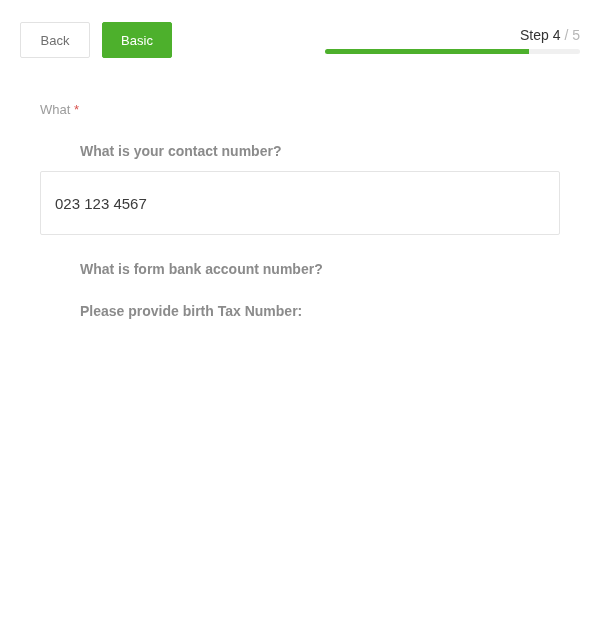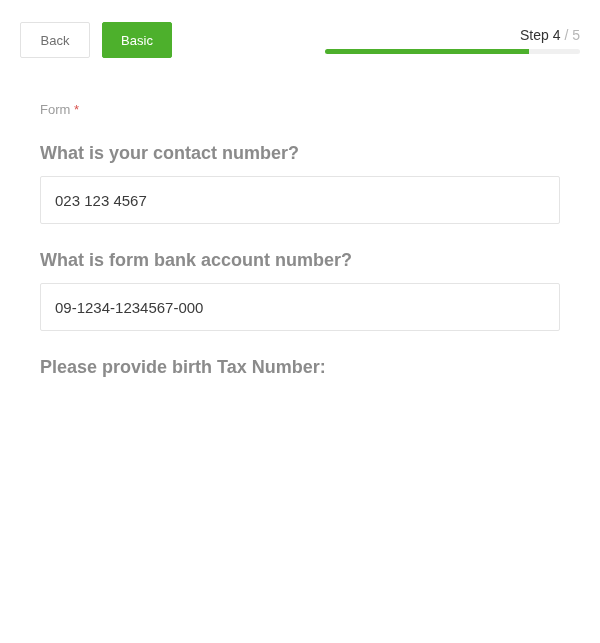--- a/index.html
+++ b/index.html
@@ -79,28 +79,29 @@
     font-weight: 300;
     font-size: 32px;
     color: #444;
     margin: 0 0 32px 0;
     line-height: 1.25;
   }
   .field {
     margin-bottom: 26px;
   }
   .field-label {
-    font-size: 18px;
+    font-size: 14px;
     color: #8b8b8b;
     font-weight: 600;
     margin-bottom: 12px;
+    margin-left: 40px;
   }
   .field-input {
     width: 100%;
-    height: 48px;
+    height: 64px;
     border: 1px solid #e4e4e4;
     border-radius: 2px;
     padding: 0 14px;
     font-size: 15px;
     color: #3b3b3b;
     background: #fff;
     outline: none;
   }
 </style>
 </head>
@@ -114,33 +115,32 @@
       <span>Step </span><span>4</span><span class="step-total"> / </span><span class="step-total">5</span>
     </div>
     <div class="progress">
       <div class="progress-fill" style="width: 80%;"></div>
     </div>
   </div>
 </div>
 
 <div class="content">
   <div class="form-hint">
-    <span>Form</span>
+    <span>What</span>
     <span class="required">*</span>
   </div>
 
 
   <div class="field">
     <div class="field-label">What is your contact number?</div>
     <input type="text" class="field-input" value="023 123 4567" style="">
   </div>
 
   <div class="field">
     <div class="field-label">What is form bank account number?</div>
-    <input type="text" class="field-input" value="09-1234-1234567-000" style="">
   </div>
 
   <div class="field">
     <div class="field-label">Please provide birth Tax Number:</div>
   </div>
 
   <div class="field">
   </div>
 </div>
 

